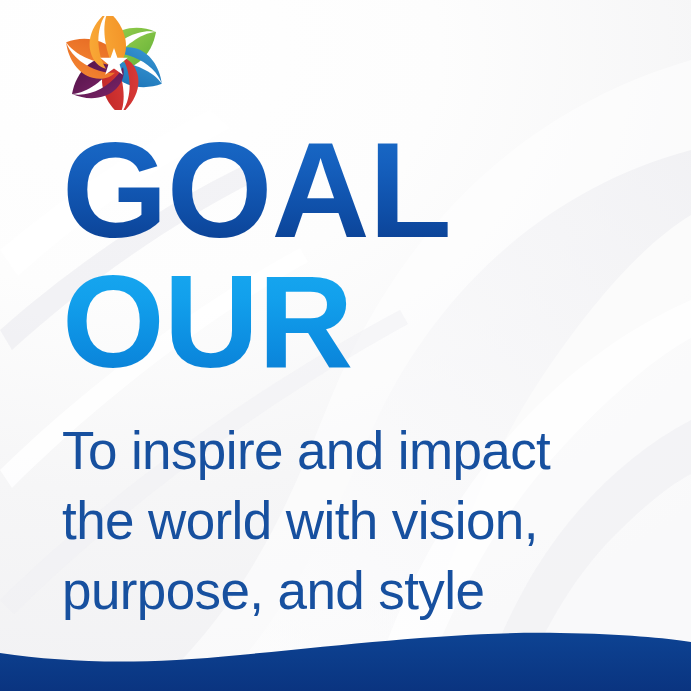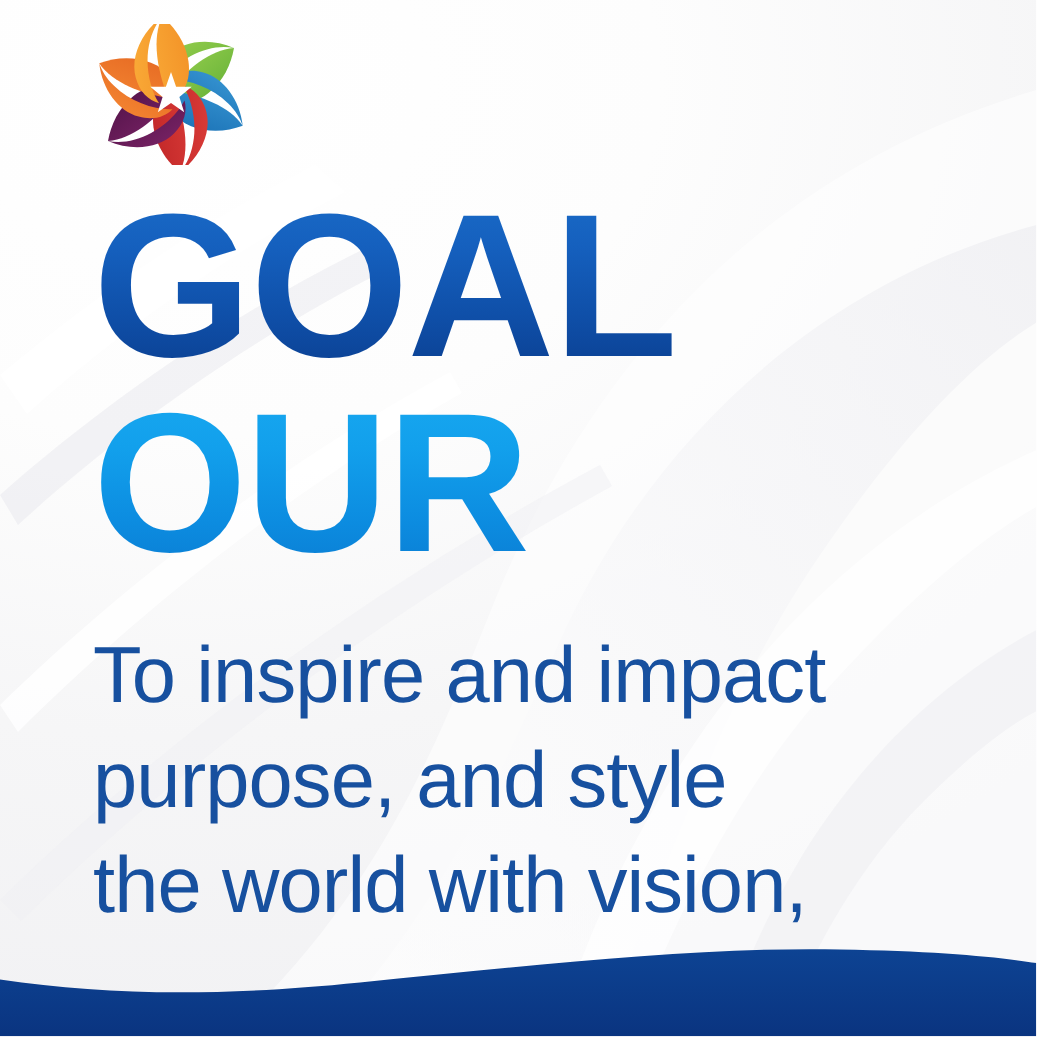--- a/index.html
+++ b/index.html
@@ -192,22 +192,22 @@
     </svg>
   </div>
 
   <div class="headline">
     <span class="headline-line headline-goal">GOAL</span>
     <span class="headline-line headline-our">OUR</span>
   </div>
 
   <div class="subtitle">
     <span class="subtitle-line">To inspire and impact</span>
+    <span class="subtitle-line">the world with vision,</span>
     <span class="subtitle-line">purpose, and style</span>
-    <span class="subtitle-line">the world with vision,</span>
   </div>
 
   <div class="wave">
     <svg viewBox="0 0 691 80" preserveAspectRatio="none" xmlns="http://www.w3.org/2000/svg">
       <defs>
         <linearGradient id="wv" x1="0" y1="0" x2="0" y2="1">
           <stop offset="0%" stop-color="#0d4393"></stop>
           <stop offset="100%" stop-color="#0a3480"></stop>
         </linearGradient>
       </defs>

